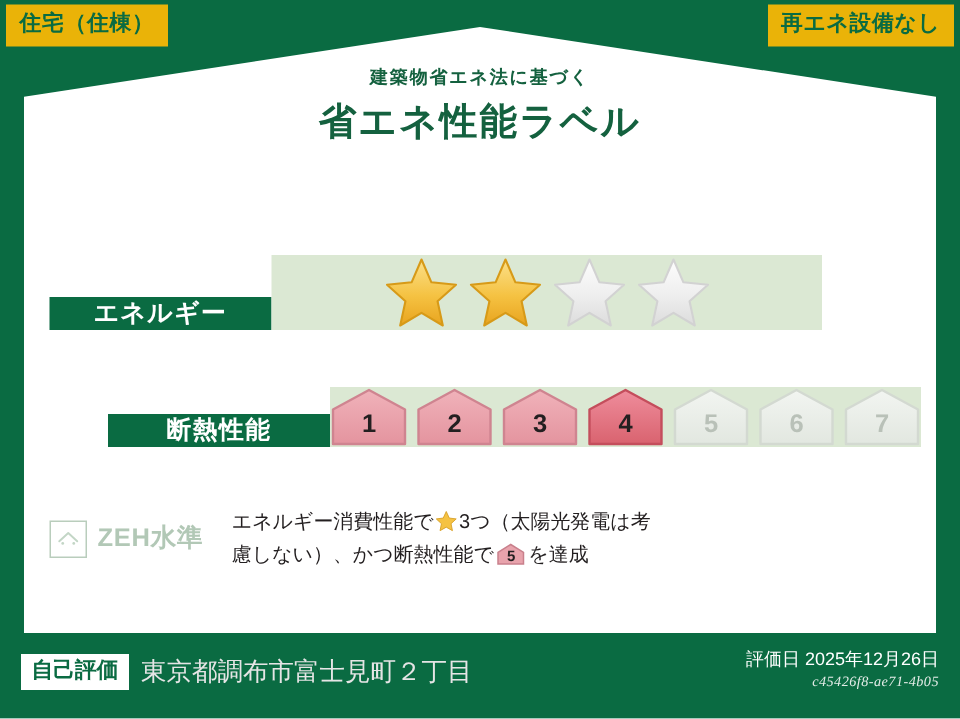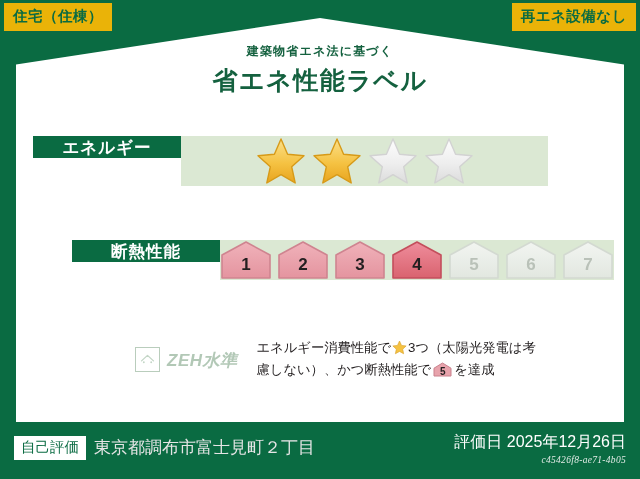--- a/index.html
+++ b/index.html
@@ -76,21 +76,21 @@
     font-weight: bold;
     letter-spacing: 1.5px;
   }
 
   
   .row {
     position: absolute;
     left: 33px;
     width: 515px;
     display: flex;
-    align-items: flex-start;
+    align-items: flex-end;
   }
   .row-energy { top: 136px; height: 84px; }
   .row-insul  { top: 240px; height: 58px; padding-left: 39px; }
 
   .row-label {
     background: #0a6b42;
     color: #ffffff;
     font-weight: bold;
     font-size: 16.5px;
     letter-spacing: 1px;
@@ -143,25 +143,23 @@
     position: absolute;
     left: 33px;
     top: 330px;
     width: 575px;
     height: 58px;
     display: flex;
     align-items: center;
   }
   .zeh-badge {
     display: flex;
-    align-items: flex-end;
+    align-items: flex-start;
     gap: 7px;
-    margin-left: 102px;
     flex: 0 0 auto;
-    font-style: italic;
   }
   .zeh-icon {
     width: 25px; height: 25px;
     border: 1.6px solid #b9cdbc;
     box-sizing: border-box;
     display: block;
     position: relative;
   }
   .zeh-icon svg { position: absolute; inset: 0; }
   .zeh-text {
@@ -210,39 +208,39 @@
     position: absolute;
     left: 14px;
     top: 14px;
     display: flex;
     align-items: center;
     gap: 8px;
   }
   .self-eval-chip {
     background: #ffffff;
     color: #0a6b42;
-    font-weight: normal;
+    font-weight: bold;
     font-size: 14.5px;
     padding: 4px 7px 5px 7px;
     line-height: 1;
     white-space: nowrap;
   }
   .address {
     color: #e5e5e5;
     font-size: 17px;
     white-space: nowrap;
   }
   .footer-right {
     position: absolute;
     right: 14px;
     top: 10px;
     text-align: right;
     color: #ffffff;
   }
-  .eval-date { font-size: 16px; line-height: 1.25; white-space: nowrap; }
+  .eval-date { font-size: 12px; line-height: 1.25; white-space: nowrap; }
   .doc-id {
     font-family: "Liberation Serif", "DejaVu Serif", serif;
     font-style: italic;
     font-size: 9.5px;
     letter-spacing: .3px;
     color: #e3ece7;
     margin-top: 3px;
     white-space: nowrap;
   }
 </style>

